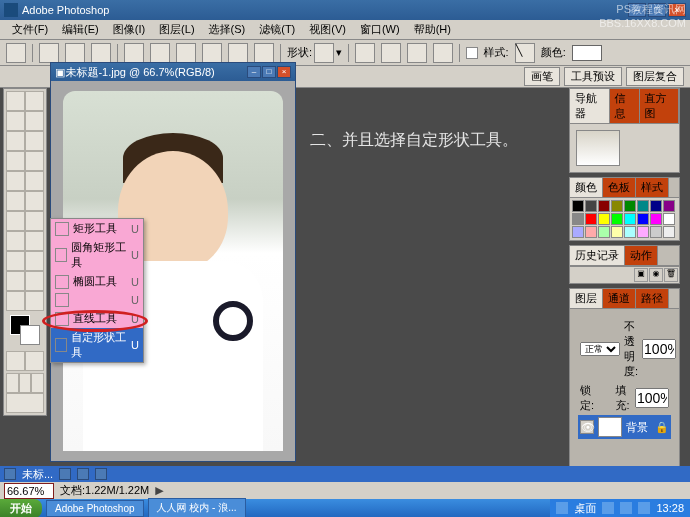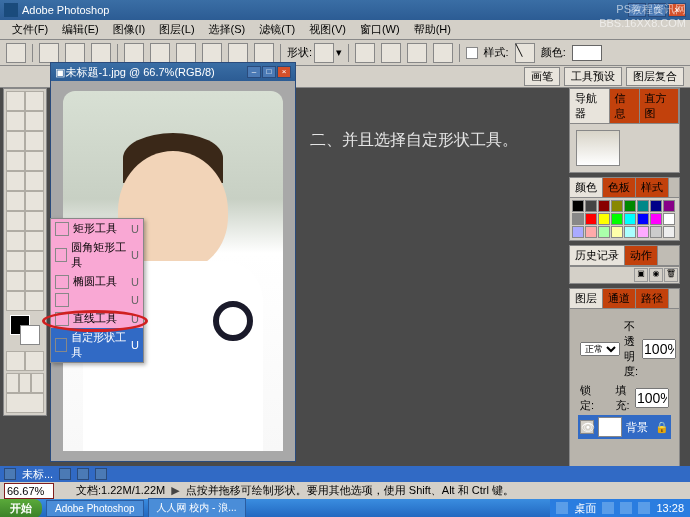--- a/index.html
+++ b/index.html
@@ -377,23 +377,22 @@
 
 <div class="statusbar">
   <div class="row2">
     <span class="ico"></span>
     <span>未标...</span>
     <span class="ico"></span>
     <span class="ico"></span>
     <span class="ico"></span>
   </div>
   <span class="zoom">66.67%</span>
-  <span style="margin-left:22px">文档:1.22M/1.22M</span>
+  <span style="margin-left:6px">文档:1.22M/1.22M</span>
   <span class="tri">▶</span>
-  <span>点按并拖移可绘制形状。要用其他选项，使用 Shift、Alt 和 Ctrl 键。</span>
 </div>
 
 <div class="taskbar">
   <span class="start">开始</span>
   <span class="tb-item">Adobe Photoshop</span>
   <span class="tb-item">人人网 校内 - 浪...</span>
   <div class="tray">
     <span class="ico"></span>
     <span>桌面</span>
     <span class="ico"></span>

